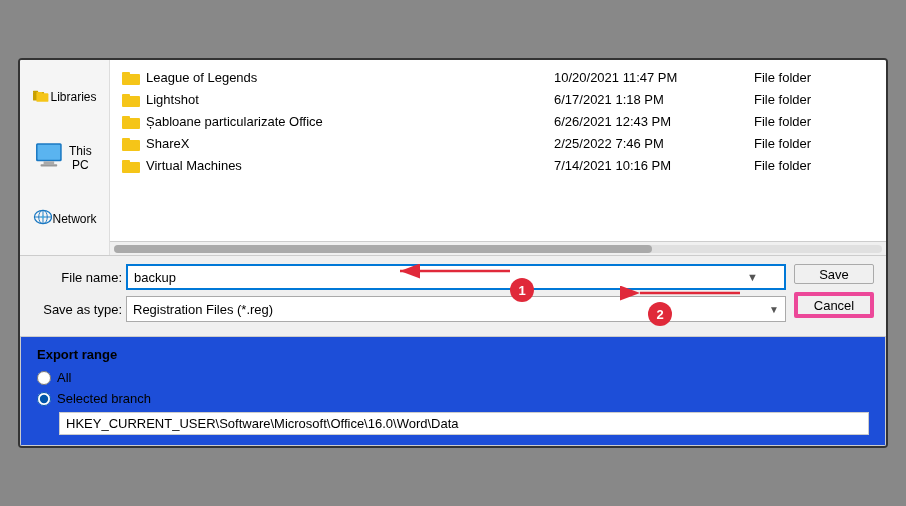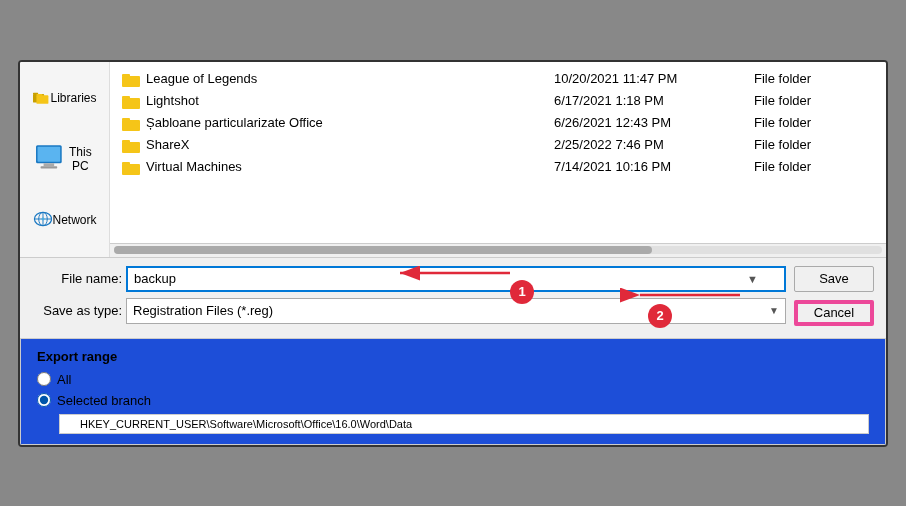--- a/index.html
+++ b/index.html
@@ -132,21 +132,21 @@
       align-items: center;
       justify-content: space-between;
       cursor: pointer;
     }
     .dropdown-arrow {
       font-size: 10px;
       color: #555;
     }
     .save-btn {
       width: 80px;
-      height: 26px;
+      height: 20px;
       background: #f0f0f0;
       border: 1px solid #aaa;
       border-radius: 2px;
       cursor: pointer;
       font-size: 13px;
       display: flex;
       align-items: center;
       justify-content: center;
     }
     .cancel-btn {
@@ -195,24 +195,24 @@
     .radio-input {
       accent-color: #0055aa;
       width: 14px;
       height: 14px;
     }
     .radio-label {
       font-size: 13px;
     }
     .reg-path {
       margin-left: 22px;
-      font-size: 11px;
+      font-size: 13px;
       border: 1px solid #ccc;
       background: #fff;
-      padding: 3px 20px;
+      padding: 3px 6px;
       width: calc(100% - 22px);
     }
 
     
     .annotation-circle {
       display: inline-flex;
       align-items: center;
       justify-content: center;
       width: 24px;
       height: 24px;

